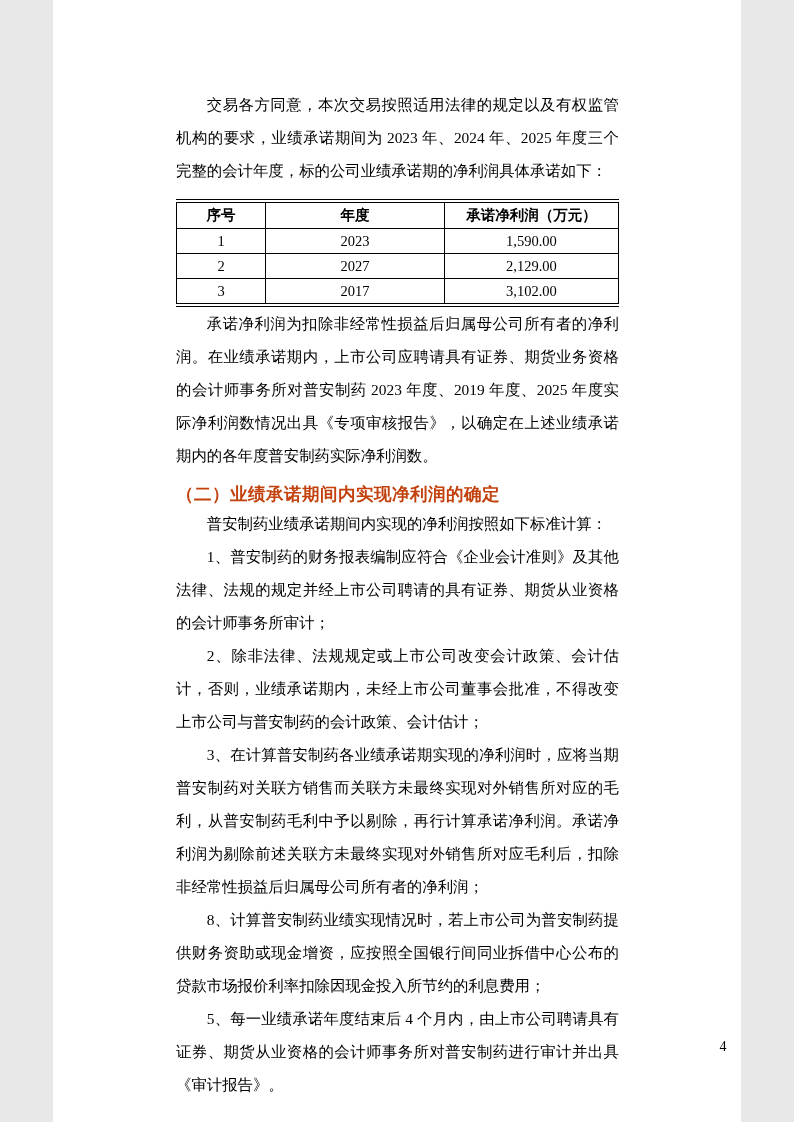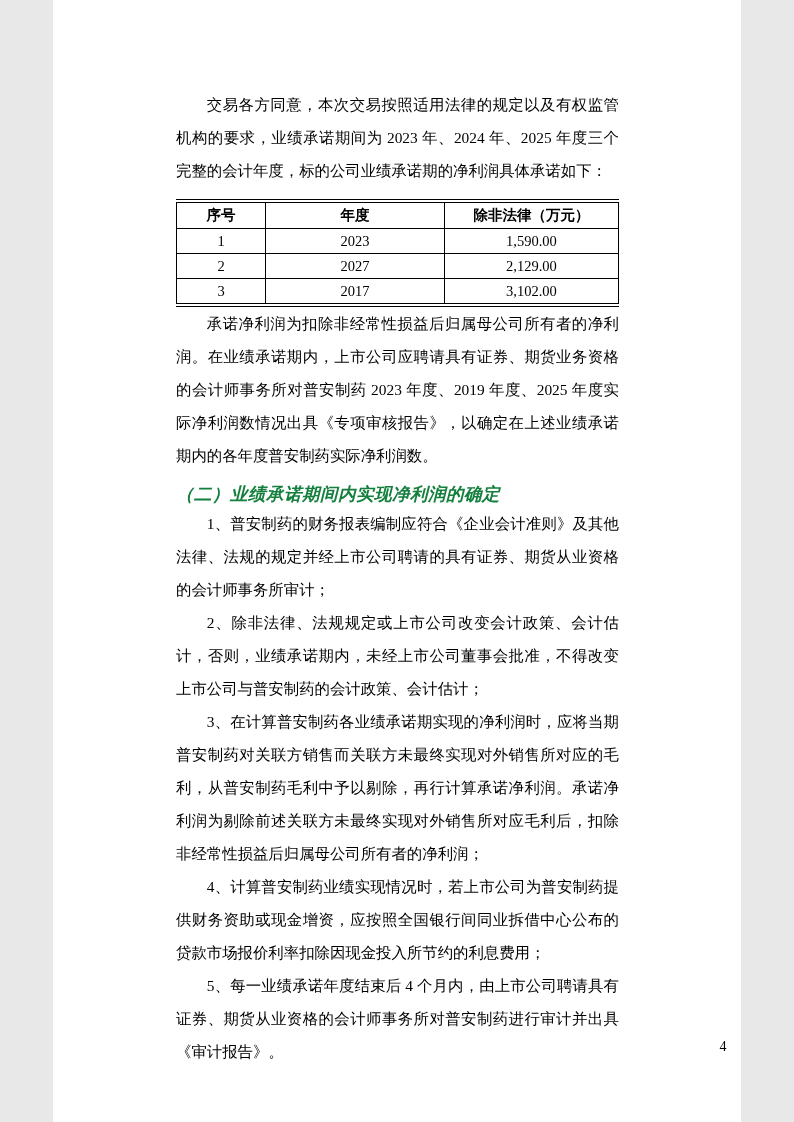--- a/index.html
+++ b/index.html
@@ -23,23 +23,22 @@
     text-indent: 2em;
     color: #000000;
   }
   .p2 { margin-top: 13px; }
   h2.section-heading {
     margin: 9px 0 0 0;
     font-family: "Liberation Sans", "DejaVu Sans", sans-serif;
     font-size: 17.5px;
     font-weight: bold;
     line-height: 26px;
-    color: #15803d;
+    color: #c2410c;
     letter-spacing: 0.5px;
-    font-style: italic;
   }
   .p3 { margin-top: 20px; }
   .list-item { margin-top: 6px; }
   table.commitment-table {
     width: 100%;
     margin-top: 12px;
     border-collapse: collapse;
     border-top: 4px double #000;
     border-bottom: 4px double #000;
     border-left: 1px solid #000;
@@ -85,21 +84,21 @@
   <table class="commitment-table">
     <colgroup>
         <col class="c1">
         <col class="c2">
         <col class="c3">
       </colgroup>
     <thead>
       <tr>
         <th>序号</th>
         <th>年度</th>
-        <th>除非法律（万元）</th>
+        <th>承诺净利润（万元）</th>
       </tr>
     </thead>
     <tbody>
       <tr>
         <td>1</td>
         <td>2023</td>
         <td>1,590.00</td>
       </tr>
       <tr>
         <td>2</td>
@@ -111,22 +110,23 @@
         <td>2017</td>
         <td>3,102.00</td>
       </tr>
     </tbody>
   </table>
 
   <p class="body-par p2">承诺净利润为扣除非经常性损益后归属母公司所有者的净利润。在业绩承诺期内，上市公司应聘请具有证券、期货业务资格的会计师事务所对普安制药 2023 年度、2019 年度、2025 年度实际净利润数情况出具《专项审核报告》，以确定在上述业绩承诺期内的各年度普安制药实际净利润数。</p>
 
   <h2 class="section-heading">（二）业绩承诺期间内实现净利润的确定</h2>
 
+  <p class="body-par p3">普安制药业绩承诺期间内实现的净利润按照如下标准计算：</p>
 
   <p class="body-par list-item">1、普安制药的财务报表编制应符合《企业会计准则》及其他法律、法规的规定并经上市公司聘请的具有证券、期货从业资格的会计师事务所审计；</p>
   <p class="body-par list-item">2、除非法律、法规规定或上市公司改变会计政策、会计估计，否则，业绩承诺期内，未经上市公司董事会批准，不得改变上市公司与普安制药的会计政策、会计估计；</p>
   <p class="body-par list-item">3、在计算普安制药各业绩承诺期实现的净利润时，应将当期普安制药对关联方销售而关联方未最终实现对外销售所对应的毛利，从普安制药毛利中予以剔除，再行计算承诺净利润。承诺净利润为剔除前述关联方未最终实现对外销售所对应毛利后，扣除非经常性损益后归属母公司所有者的净利润；</p>
-  <p class="body-par list-item">4、计算普安制药业绩实现情况时，若上市公司为普安制药提供财务资助或现金增资，应按照全国银行间同业拆借中心公布的贷款市场报价利率扣除因现金投入所节约的利息费用；</p>
+  <p class="body-par list-item">8、计算普安制药业绩实现情况时，若上市公司为普安制药提供财务资助或现金增资，应按照全国银行间同业拆借中心公布的贷款市场报价利率扣除因现金投入所节约的利息费用；</p>
   <p class="body-par list-item">5、每一业绩承诺年度结束后 4 个月内，由上市公司聘请具有证券、期货从业资格的会计师事务所对普安制药进行审计并出具《审计报告》。</p>
 
   <div class="page-number">4</div>
 
 </div>
 
 </body></html>

